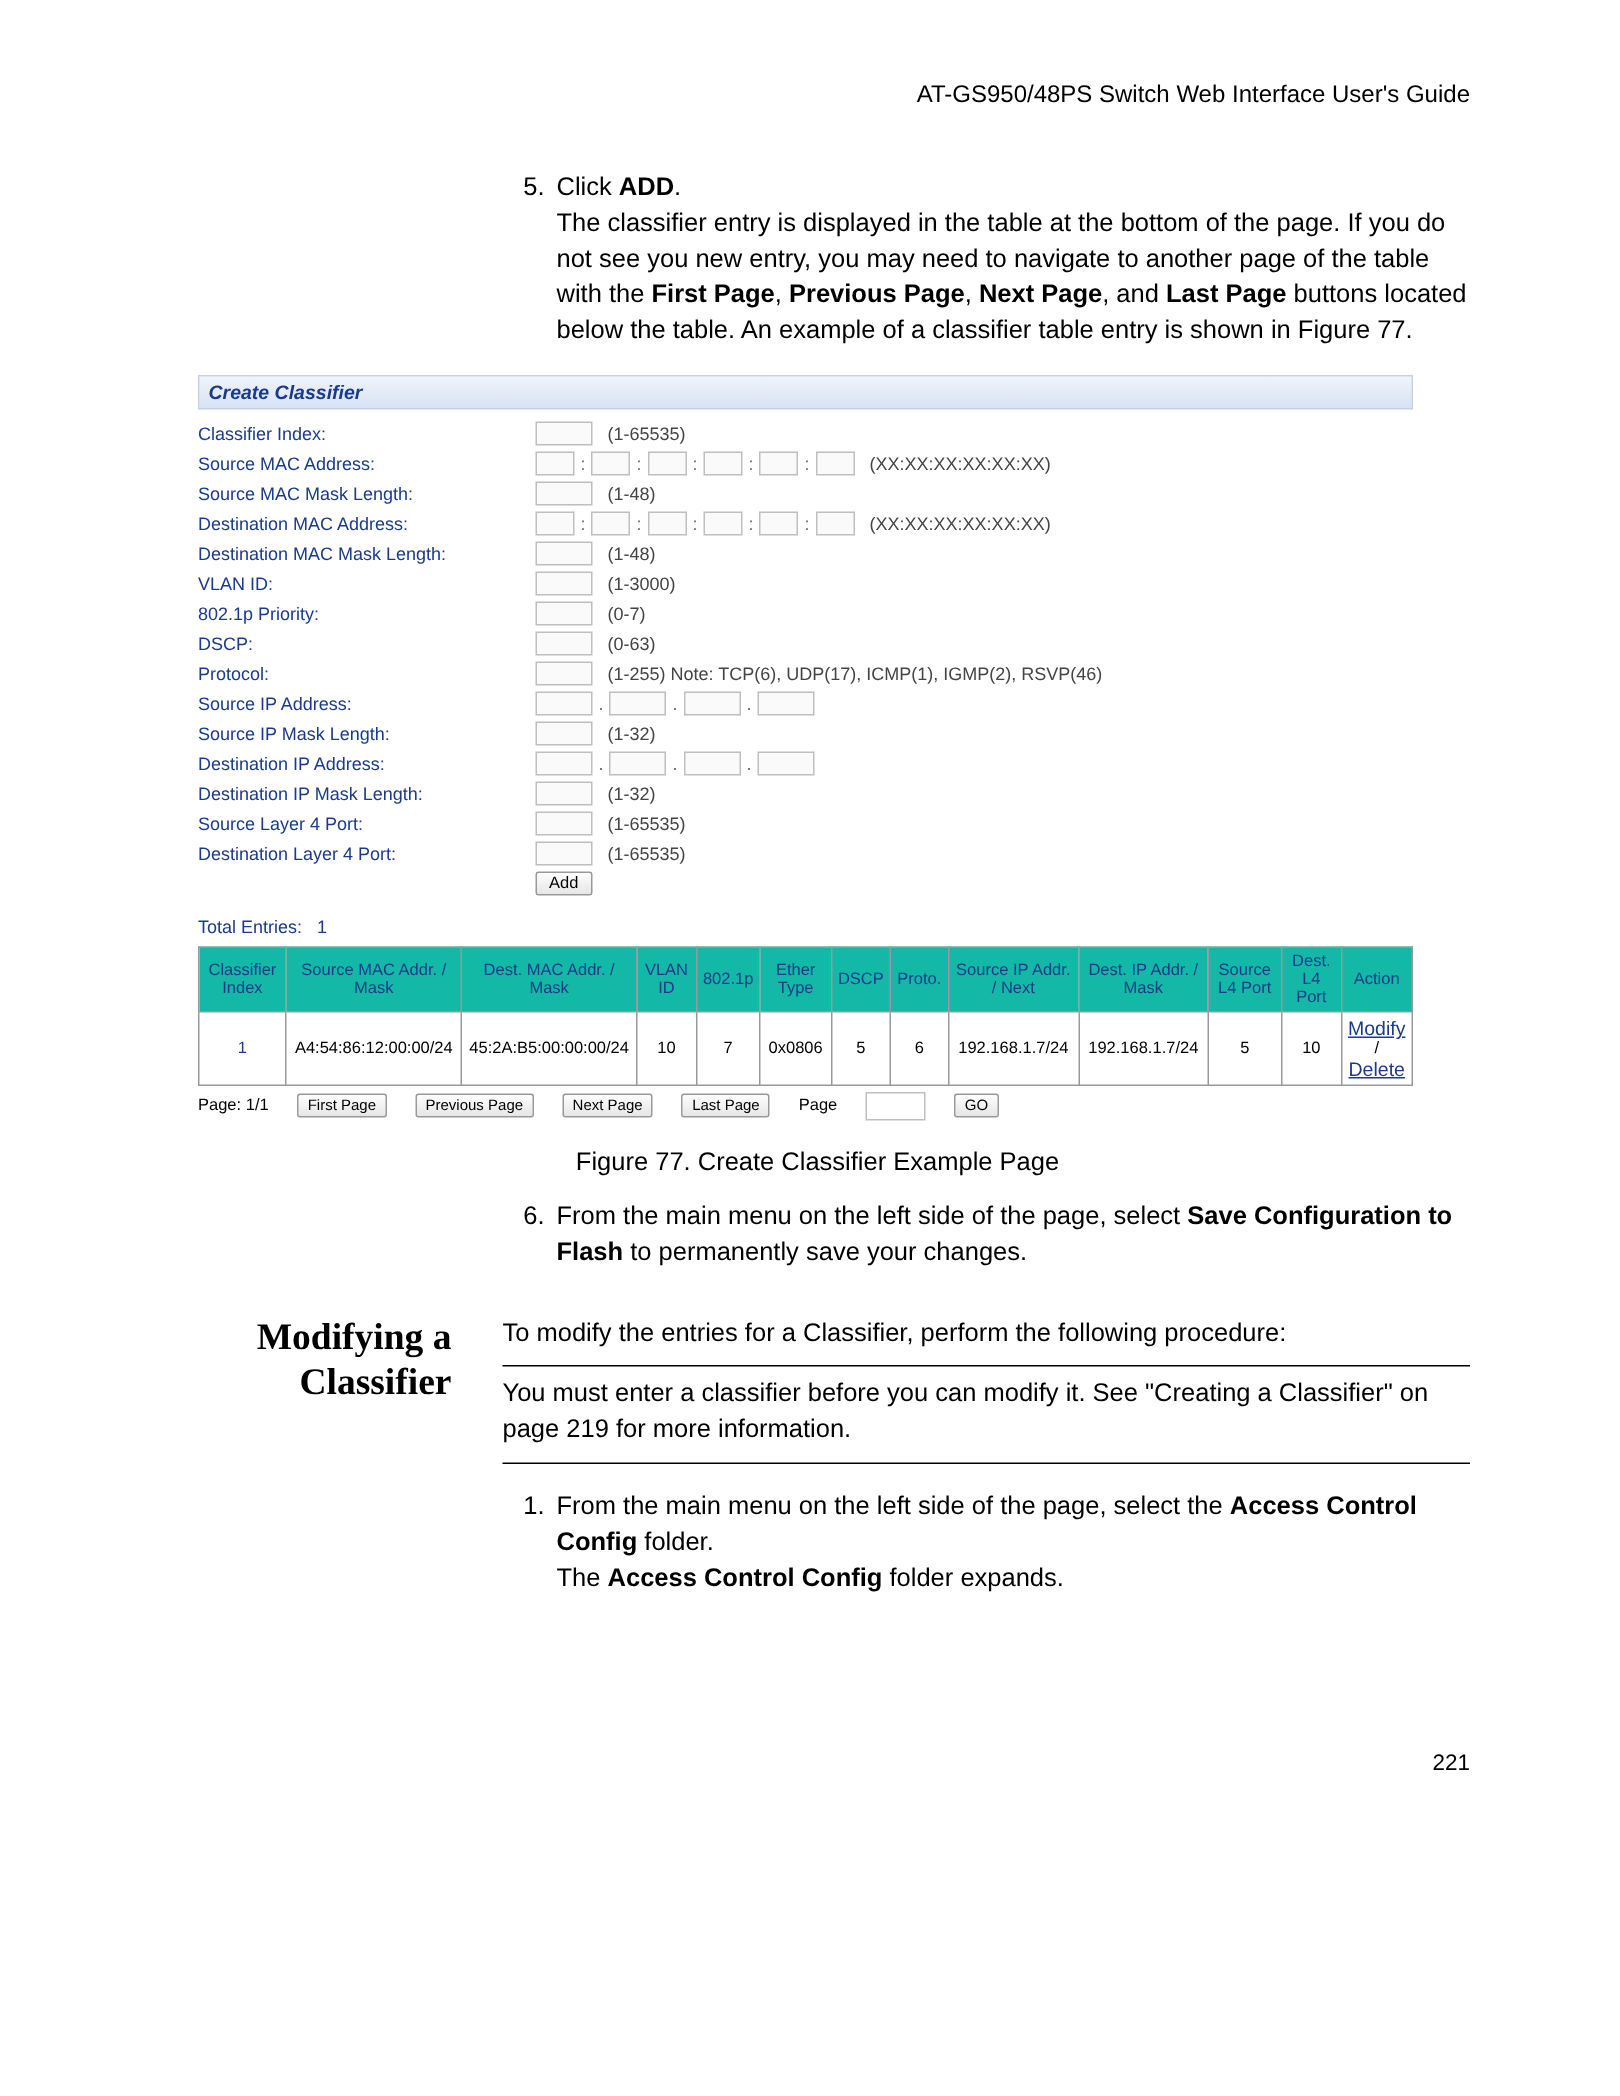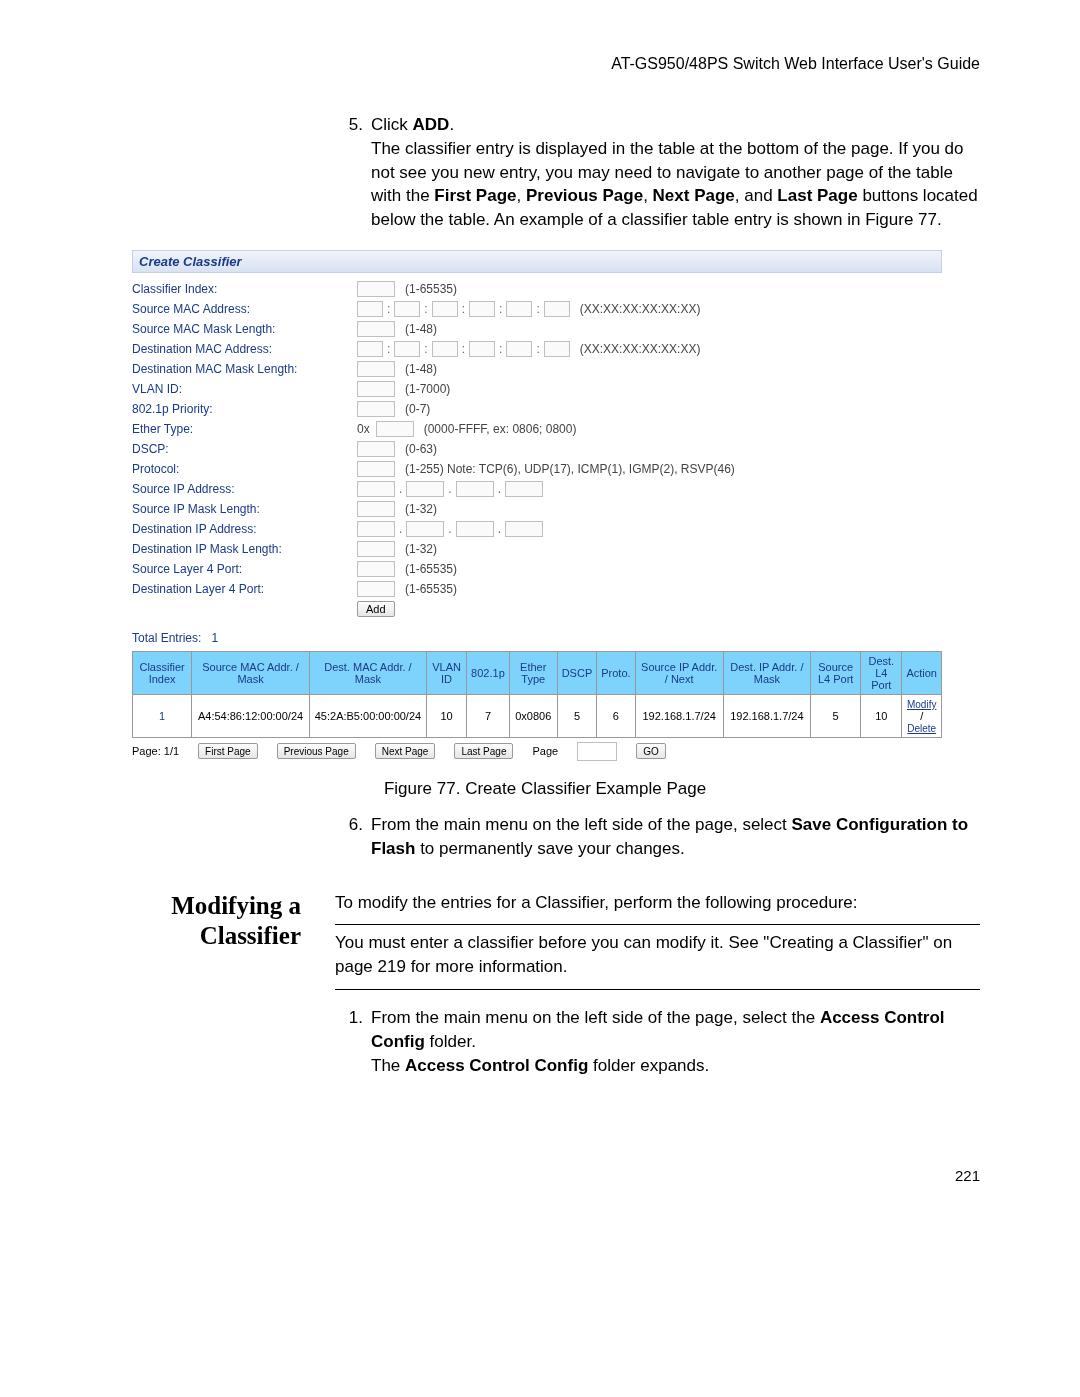--- a/index.html
+++ b/index.html
@@ -101,27 +101,27 @@
   }
   table.grid th, table.grid td {
     border: 1px solid #999;
     padding: 3px 4px;
     text-align: center;
     vertical-align: middle;
   }
   table.grid th {
     color: #1a3a8a;
     font-weight: normal;
-    background: #7dd3fc;
+    background: #14b8a6;
   }
   .action-links a {
     color: #1a3a8a;
     text-decoration: underline;
     cursor: pointer;
-    font-size: 10px;
+    font-size: 13px;
   }
   .pager-row {
     display: flex;
     align-items: center;
     gap: 19px;
     margin-top: 4px;
     font-size: 11px;
   }
   .pager-row .lbl { color: #000; }
   .pbtn {
@@ -249,40 +249,32 @@
           <div class="fcontrols">
             <input class="tb" style="">
             <span class="hint">(1-48)</span>
           </div>
         </div>
 
       <div class="frow">
           <div class="flabel">VLAN ID:</div>
           <div class="fcontrols">
             <input class="tb" style="">
-            <span class="hint">(1-7000)</span>
+            <span class="hint">(1-3000)</span>
           </div>
         </div>
 
       <div class="frow">
           <div class="flabel">802.1p Priority:</div>
           <div class="fcontrols">
             <input class="tb" style="">
             <span class="hint">(0-7)</span>
           </div>
         </div>
 
-      <div class="frow">
-          <div class="flabel">Ether Type:</div>
-          <div class="fcontrols">
-            <span class="prefix0x">0x</span>
-            <input class="tb" style="">
-            <span class="hint">(0000-FFFF, ex: 0806; 0800)</span>
-          </div>
-        </div>
 
       <div class="frow">
           <div class="flabel">DSCP:</div>
           <div class="fcontrols">
             <input class="tb" style="">
             <span class="hint">(0-63)</span>
           </div>
         </div>
 
       <div class="frow">

